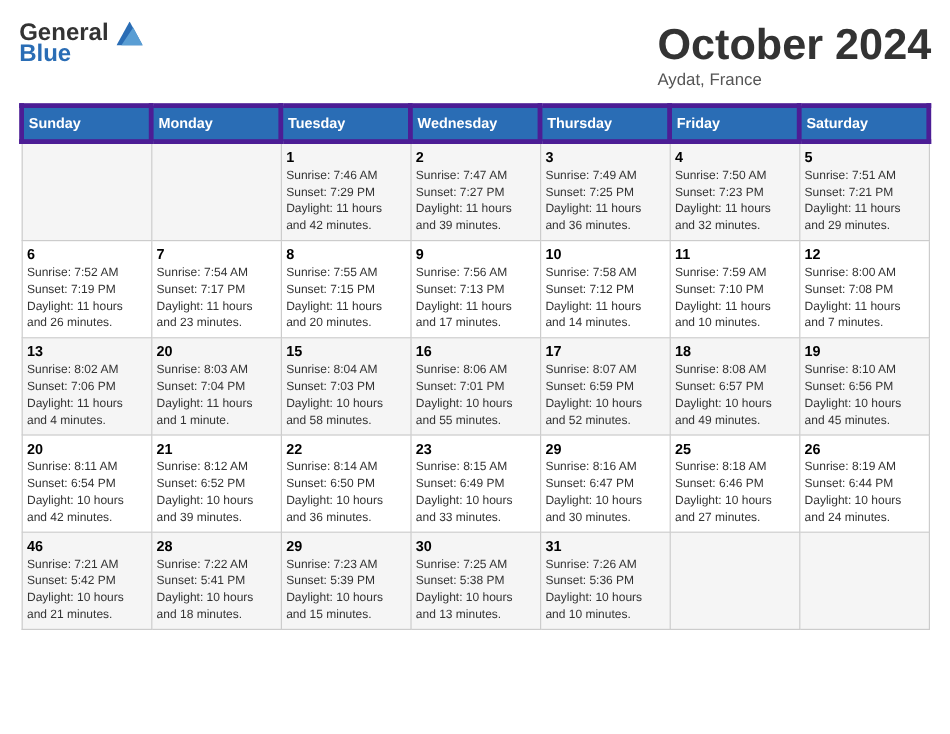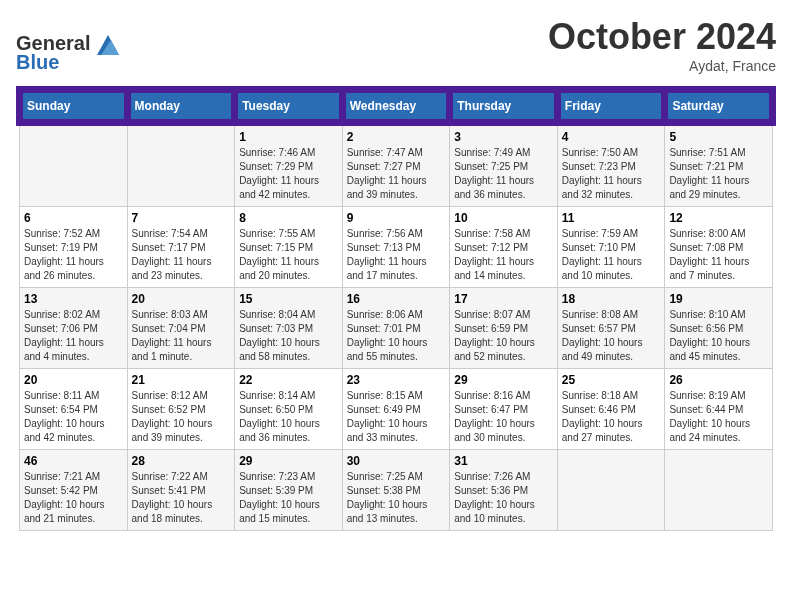--- a/index.html
+++ b/index.html
@@ -14,21 +14,21 @@
       display: flex;
       justify-content: space-between;
       align-items: flex-start;
       margin-bottom: 12px;
     }
     .logo {
       display: flex;
       align-items: center;
     }
     .title-area {
-      text-align: right;
+      text-align: left;
     }
     .month-title {
       font-size: 36px;
       font-weight: bold;
       color: #333;
     }
     .location {
       font-size: 14px;
       color: #555;
     }
@@ -37,21 +37,21 @@
       border-collapse: collapse;
       font-size: 11px;
     }
     thead tr th {
       background-color: #2a6db5;
       color: #fff;
       padding: 6px 4px;
       text-align: left;
       font-size: 12px;
       font-weight: bold;
-      border: 7px solid #4c1d95;
+      border: 4px solid #4c1d95;
     }
     tbody tr td {
       border: 1px solid #ccc;
       vertical-align: top;
       padding: 4px;
       min-height: 80px;
       width: 14.28%;
     }
     tbody tr:nth-child(odd) td {
       background-color: #f5f5f5;
@@ -70,21 +70,21 @@
       color: #333;
       line-height: 1.4;
     }
   </style>
 </head>
 <body>
 
 <div class="header">
   <div class="logo">
     <div>
-      <div style="display:flex;align-items:flex-start;margin-top:16px;">
+      <div style="display:flex;align-items:flex-start;">
         <div style="font-size:20px;font-weight:bold;color:#333;line-height:1.1;">
           <span style="color:#333;">General</span>
           <svg width="22" height="20" viewBox="0 0 22 20" style="vertical-align:middle;margin-left:1px;">
             <polygon points="0,20 11,0 22,20" fill="#2a6db5"></polygon>
             <polygon points="4,20 14,5 22,20" fill="#5a9ed4"></polygon>
           </svg>
         </div>
         <div></div>
       </div>
       <div style="font-size:20px;font-weight:bold;color:#2a6db5;margin-top:-4px;">Blue</div>

